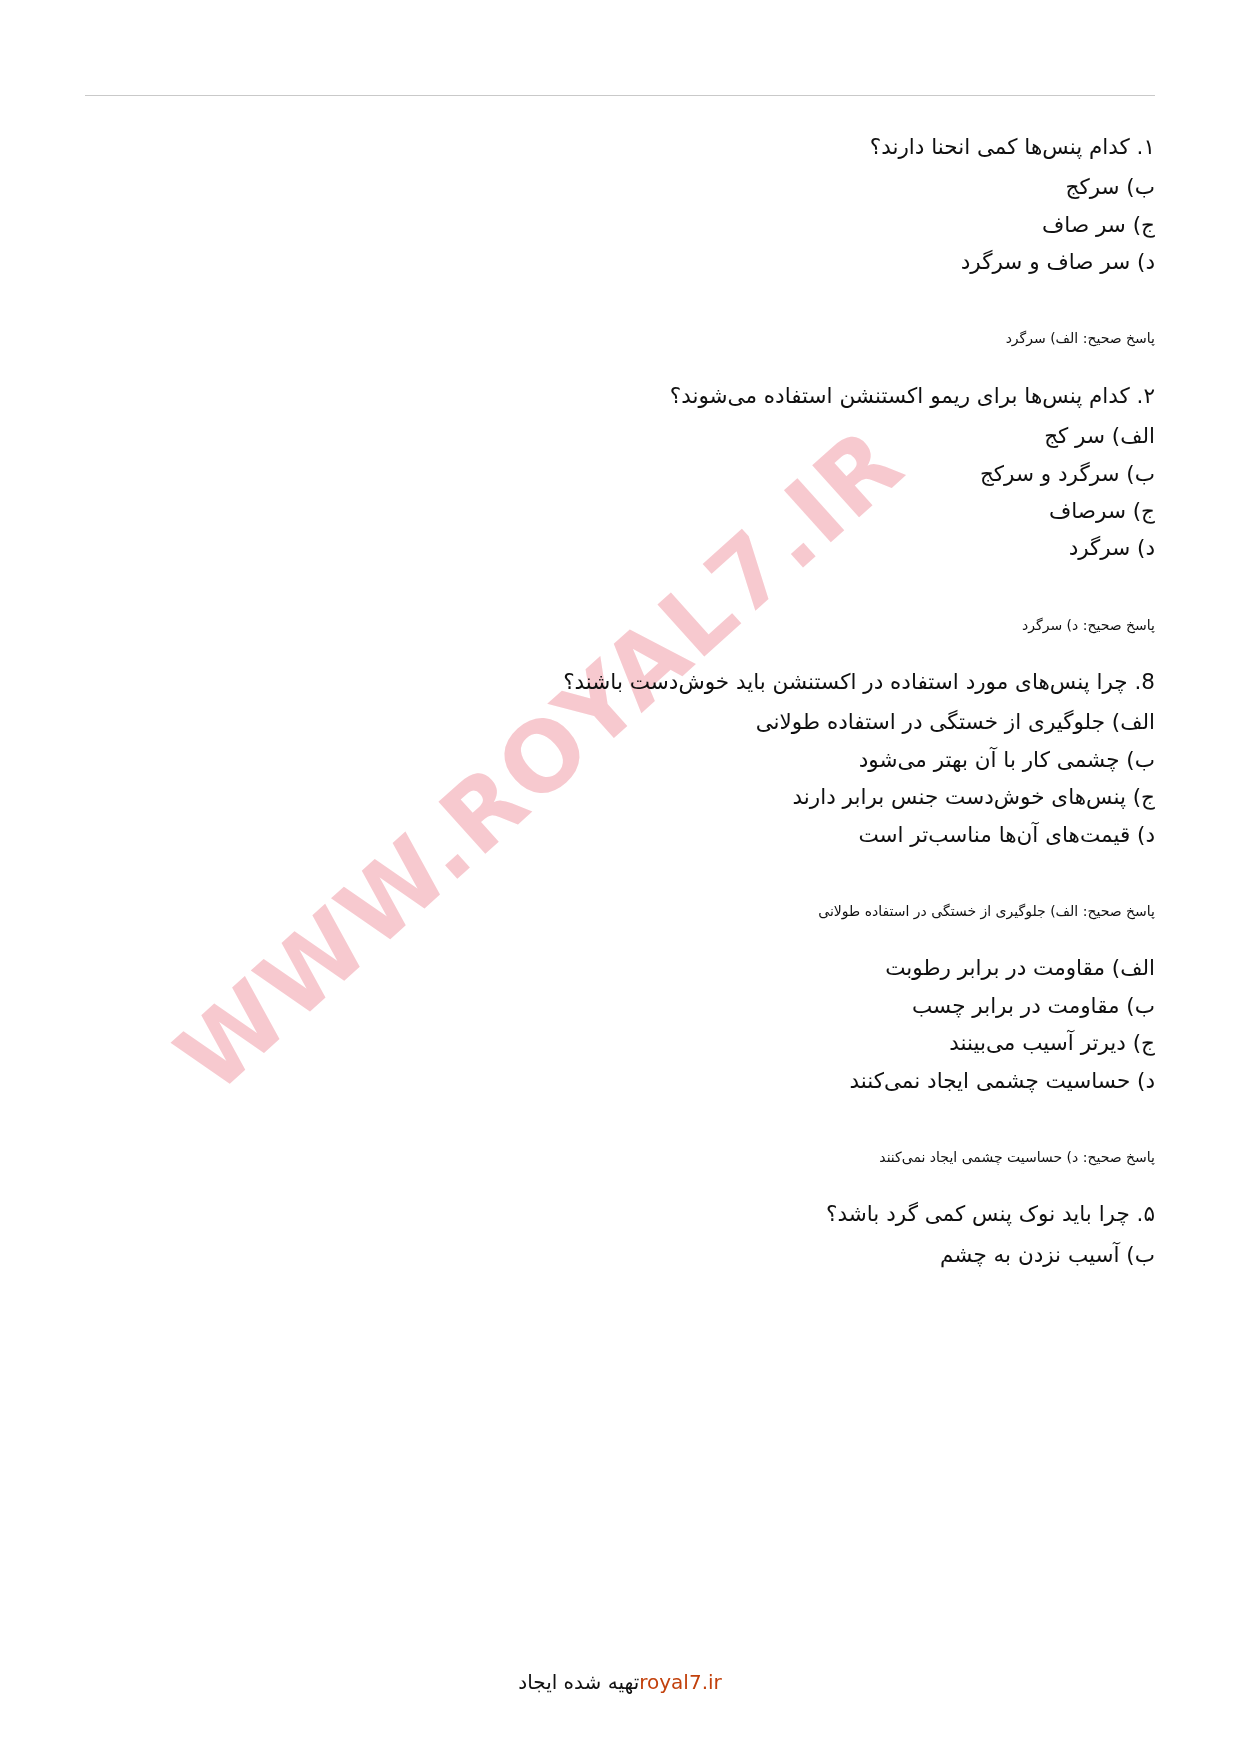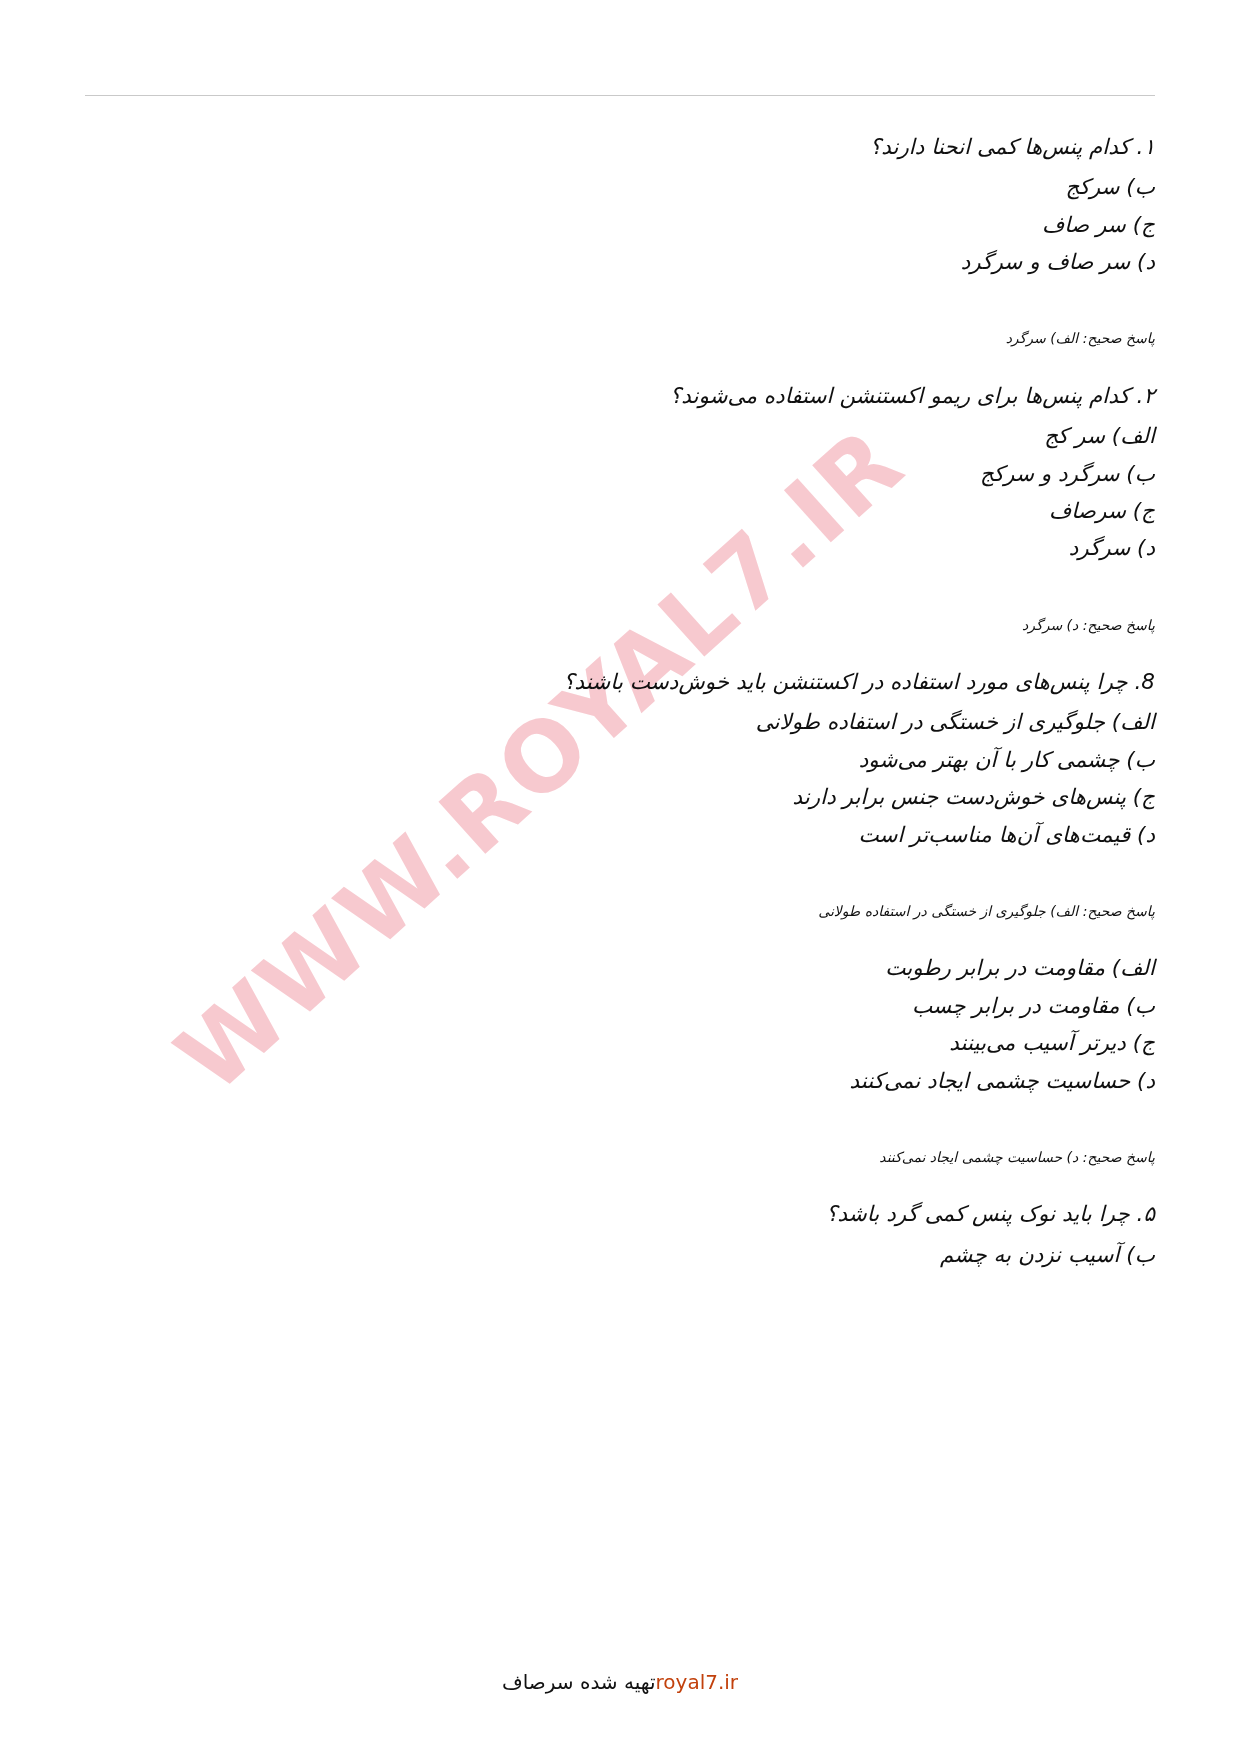--- a/index.html
+++ b/index.html
@@ -52,21 +52,20 @@
   }
   .content {
     position: absolute;
     top: 128px;
     right: 85px;
     left: 85px;
     z-index: 2;
   }
   .qblock {
     margin-bottom: 26px;
-    font-style: italic;
   }
   .qline {
     text-align: right;
     font-size: 21.5px;
     line-height: 1.72;
     color: #101010;
     white-space: nowrap;
   }
   .question {
     font-size: 21.5px;
@@ -149,16 +148,16 @@
     </div>
 
     <div class="qblock">
       <div class="qline question">۵. چرا باید نوک پنس کمی گرد باشد؟</div>
       <div class="qline option">ب) آسیب نزدن به چشم</div>
     </div>
 
   </div>
 
   <div class="footer">
-    <span class="flink">royal7.ir</span><span class="flabel">تهیه شده سرصاف</span>
+    <span class="flink">royal7.ir</span><span class="flabel">تهیه شده ایجاد</span>
   </div>
 
 </div>
 
 </body></html>

